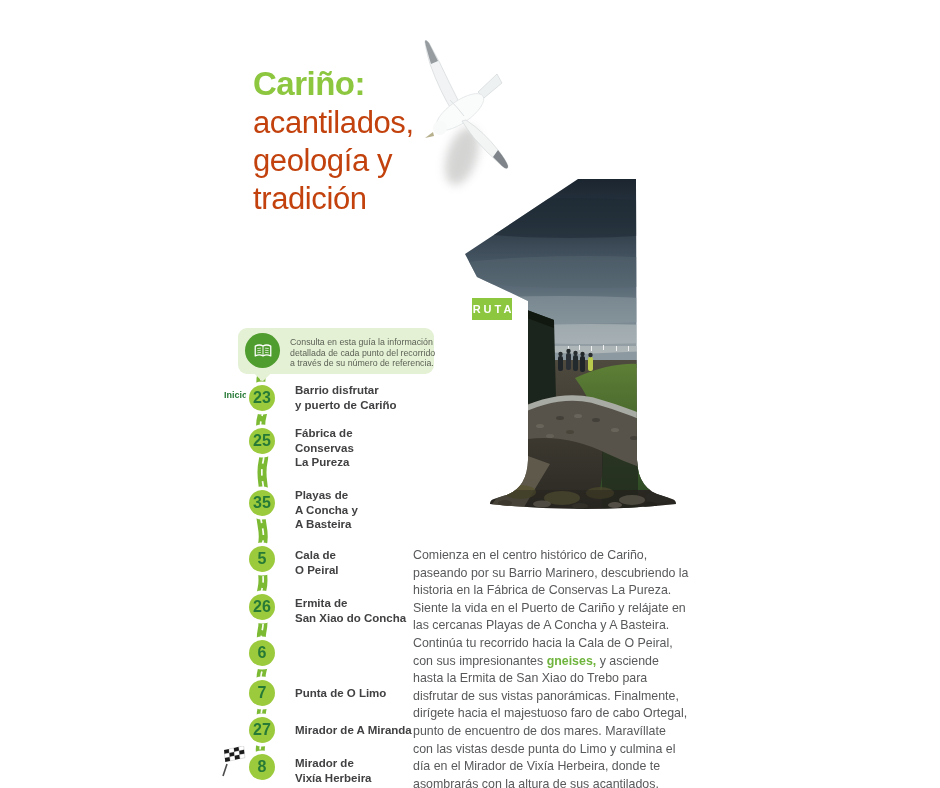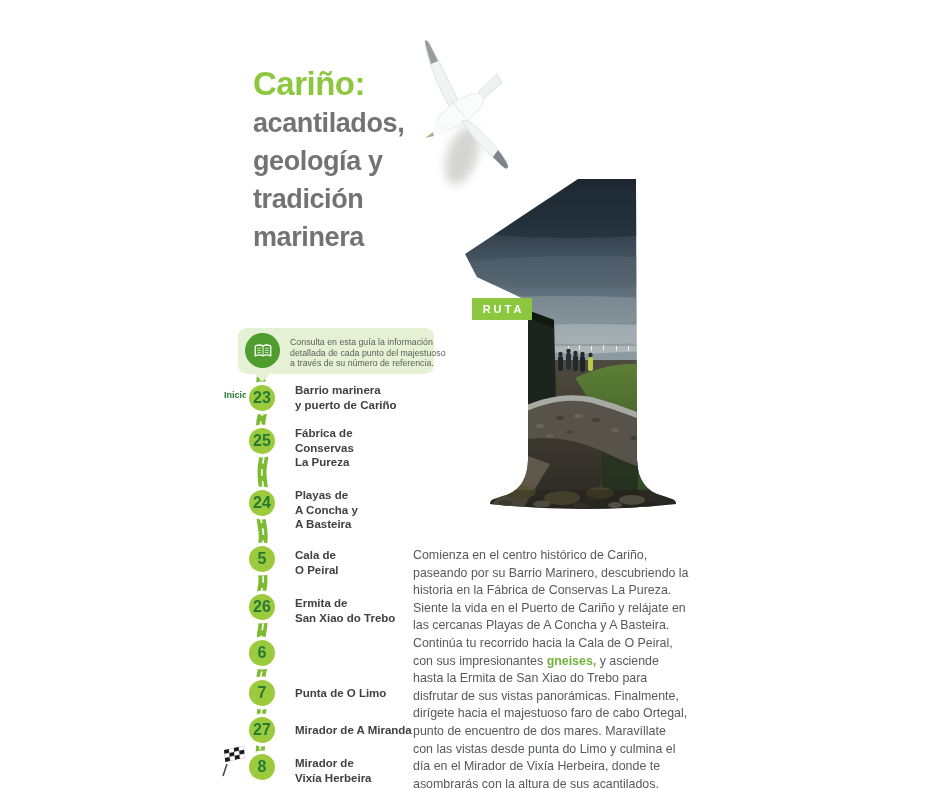--- a/index.html
+++ b/index.html
@@ -3,29 +3,29 @@
 <meta charset="utf-8">
 <style>
   html,body{margin:0;padding:0;background:#fff;}
   .page{position:relative;width:940px;height:788px;background:#ffffff;overflow:hidden;
         font-family:"Liberation Sans",sans-serif;margin-top:30px;}
   .sr{position:absolute;width:1px;height:1px;overflow:hidden;opacity:0;}
 
   
   .title{position:absolute;left:253px;top:34px;z-index:2;}
   .title-accent{font-size:33px;font-weight:bold;color:#8dc63f;letter-spacing:-0.5px;line-height:40px;}
-  .title-line{font-size:27px;font-weight:700;color:#737373;letter-spacing:-0.4px;line-height:38px;}
+  .title-line{font-size:31px;font-weight:400;color:#c2410c;letter-spacing:-0.4px;line-height:38px;}
   .title-line:first-of-type{margin-top:10px;}
 
   
   .gull{position:absolute;left:400px;top:0px;z-index:1;}
 
   
   .numeral{position:absolute;left:450px;top:130px;z-index:1;}
-  .ruta{position:absolute;left:472px;top:268px;width:60px;height:22px;background:#8dc63f;
+  .ruta{position:absolute;left:472px;top:268px;width:40px;height:22px;background:#8dc63f;
         color:#fff;font-size:11px;font-weight:bold;letter-spacing:3px;display:flex;
         align-items:center;justify-content:center;padding-left:3px;box-sizing:border-box;z-index:3;}
 
   
   .callout{position:absolute;left:238px;top:298px;width:196px;height:46px;background:#e4f1d4;
            border-radius:9px;z-index:4;}
   .callout-tail{position:absolute;left:256px;top:336px;width:13px;height:13px;background:#e4f1d4;
                 transform:rotate(45deg);border-radius:2px;z-index:3;}
   .callout-icon{position:absolute;left:245px;top:303px;width:35px;height:35px;border-radius:50%;
                 background:#4f9c2f;display:flex;align-items:center;justify-content:center;z-index:5;}
@@ -56,21 +56,20 @@
 </head>
 <body>
 
 <div class="page">
 
   <div class="title">
     <div class="title-accent">Cariño:</div>
     <div class="title-line">acantilados,</div>
     <div class="title-line">geología y</div>
     <div class="title-line">tradición</div>
-    <div class="title-line">marinera</div>
   </div>
 
   <svg class="gull" width="130" height="170" viewBox="0 0 130 170">
     <defs>
         <filter id="blurF" x="-60%" y="-60%" width="220%" height="220%">
           <feGaussianBlur stdDeviation="5"></feGaussianBlur>
         </filter>
       </defs>
     <ellipse cx="62" cy="126" rx="15" ry="30" transform="rotate(18 62 126)" fill="#a2a2a0" opacity="0.45" filter="url(#blurF)"></ellipse>
     <path d="M54 84 Q40 62 30 34 Q26 20 25 12 Q25 8 29 13 Q40 32 49 52 Q57 68 63 80 Z" fill="#f1f3f4" stroke="#d4d9da" stroke-width="0.7"></path>
@@ -186,39 +185,39 @@
           <line x1="9" y1="16.5" x2="14" y2="16"></line>
           <line x1="9" y1="19.5" x2="14" y2="19"></line>
         <line x1="20" y1="13" x2="25" y2="13.5"></line>
           <line x1="20" y1="16" x2="25" y2="16.5"></line>
           <line x1="20" y1="19" x2="25" y2="19.5"></line>
       </g>
     </svg>
   </div>
   <div class="callout-text">
     <div>Consulta en esta guía la información</div>
-    <div>detallada de cada punto del majestuoso</div>
+    <div>detallada de cada punto del recorrido</div>
     <div>a través de su número de referencia.</div>
   </div>
 
   <svg class="road" width="80" height="420" viewBox="0 0 80 420">
     <path d="M47 4 C42 20 52 30 47 46 C42 62 52 74 48 92 C44 110 52 118 47 133 C42 150 52 160 47 176 C43 192 51 204 47 219 C43 234 51 246 47 261 C44 274 51 288 47 301 C43 314 51 326 47 339 C44 350 50 362 46 374 C43 384 49 392 47 398" stroke="#7cba33" stroke-width="9" fill="none" stroke-linecap="round"></path>
     <path d="M47 4 C42 20 52 30 47 46 C42 62 52 74 48 92 C44 110 52 118 47 133 C42 150 52 160 47 176 C43 192 51 204 47 219 C43 234 51 246 47 261 C44 274 51 288 47 301 C43 314 51 326 47 339 C44 350 50 362 46 374 C43 384 49 392 47 398" stroke="#ffffff" stroke-width="1.7" fill="none" stroke-dasharray="6.5 5.5" opacity="0.95"></path>
   </svg>
 
   <div class="inicio">Inicio</div>
 
   <div class="stop-circle" style="top:355px">
       <span>23</span>
     </div>
   <div class="stop-circle" style="top:398px">
       <span>25</span>
     </div>
   <div class="stop-circle" style="top:460px">
-      <span>24</span>
+      <span>35</span>
     </div>
   <div class="stop-circle" style="top:516px">
       <span>5</span>
     </div>
   <div class="stop-circle" style="top:564px">
       <span>26</span>
     </div>
   <div class="stop-circle" style="top:610px">
       <span>6</span>
     </div>
@@ -226,40 +225,40 @@
       <span>7</span>
     </div>
   <div class="stop-circle" style="top:687px">
       <span>27</span>
     </div>
   <div class="stop-circle" style="top:724px">
       <span>8</span>
     </div>
 
   <div class="stop-label" style="top:353px">
-    <div>Barrio marinera</div>
+    <div>Barrio disfrutar</div>
       <div>y puerto de Cariño</div>
   </div>
   <div class="stop-label" style="top:396px">
     <div>Fábrica de</div>
       <div>Conservas</div>
       <div>La Pureza</div>
   </div>
   <div class="stop-label" style="top:458px">
     <div>Playas de</div>
       <div>A Concha y</div>
       <div>A Basteira</div>
   </div>
   <div class="stop-label" style="top:518px">
     <div>Cala de</div>
       <div>O Peiral</div>
   </div>
   <div class="stop-label" style="top:566px">
     <div>Ermita de</div>
-      <div>San Xiao do Trebo</div>
+      <div>San Xiao do Concha</div>
   </div>
   <div class="stop-label" style="top:656px">
     <div>Punta de O Limo</div>
   </div>
   <div class="stop-label" style="top:693px">
     <div>Mirador de A Miranda</div>
   </div>
   <div class="stop-label" style="top:726px">
     <div>Mirador de</div>
       <div>Vixía Herbeira</div>

